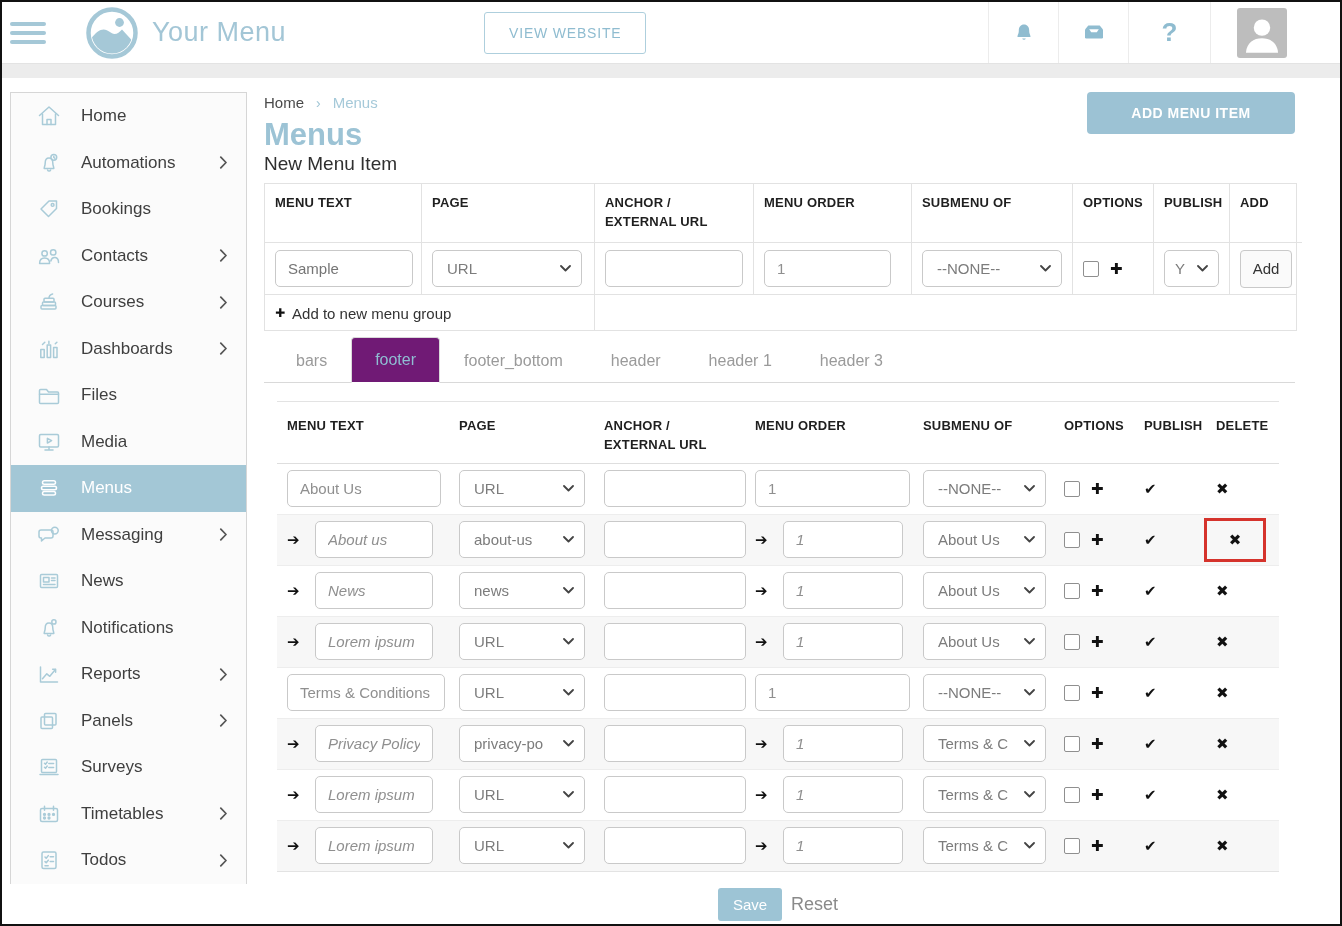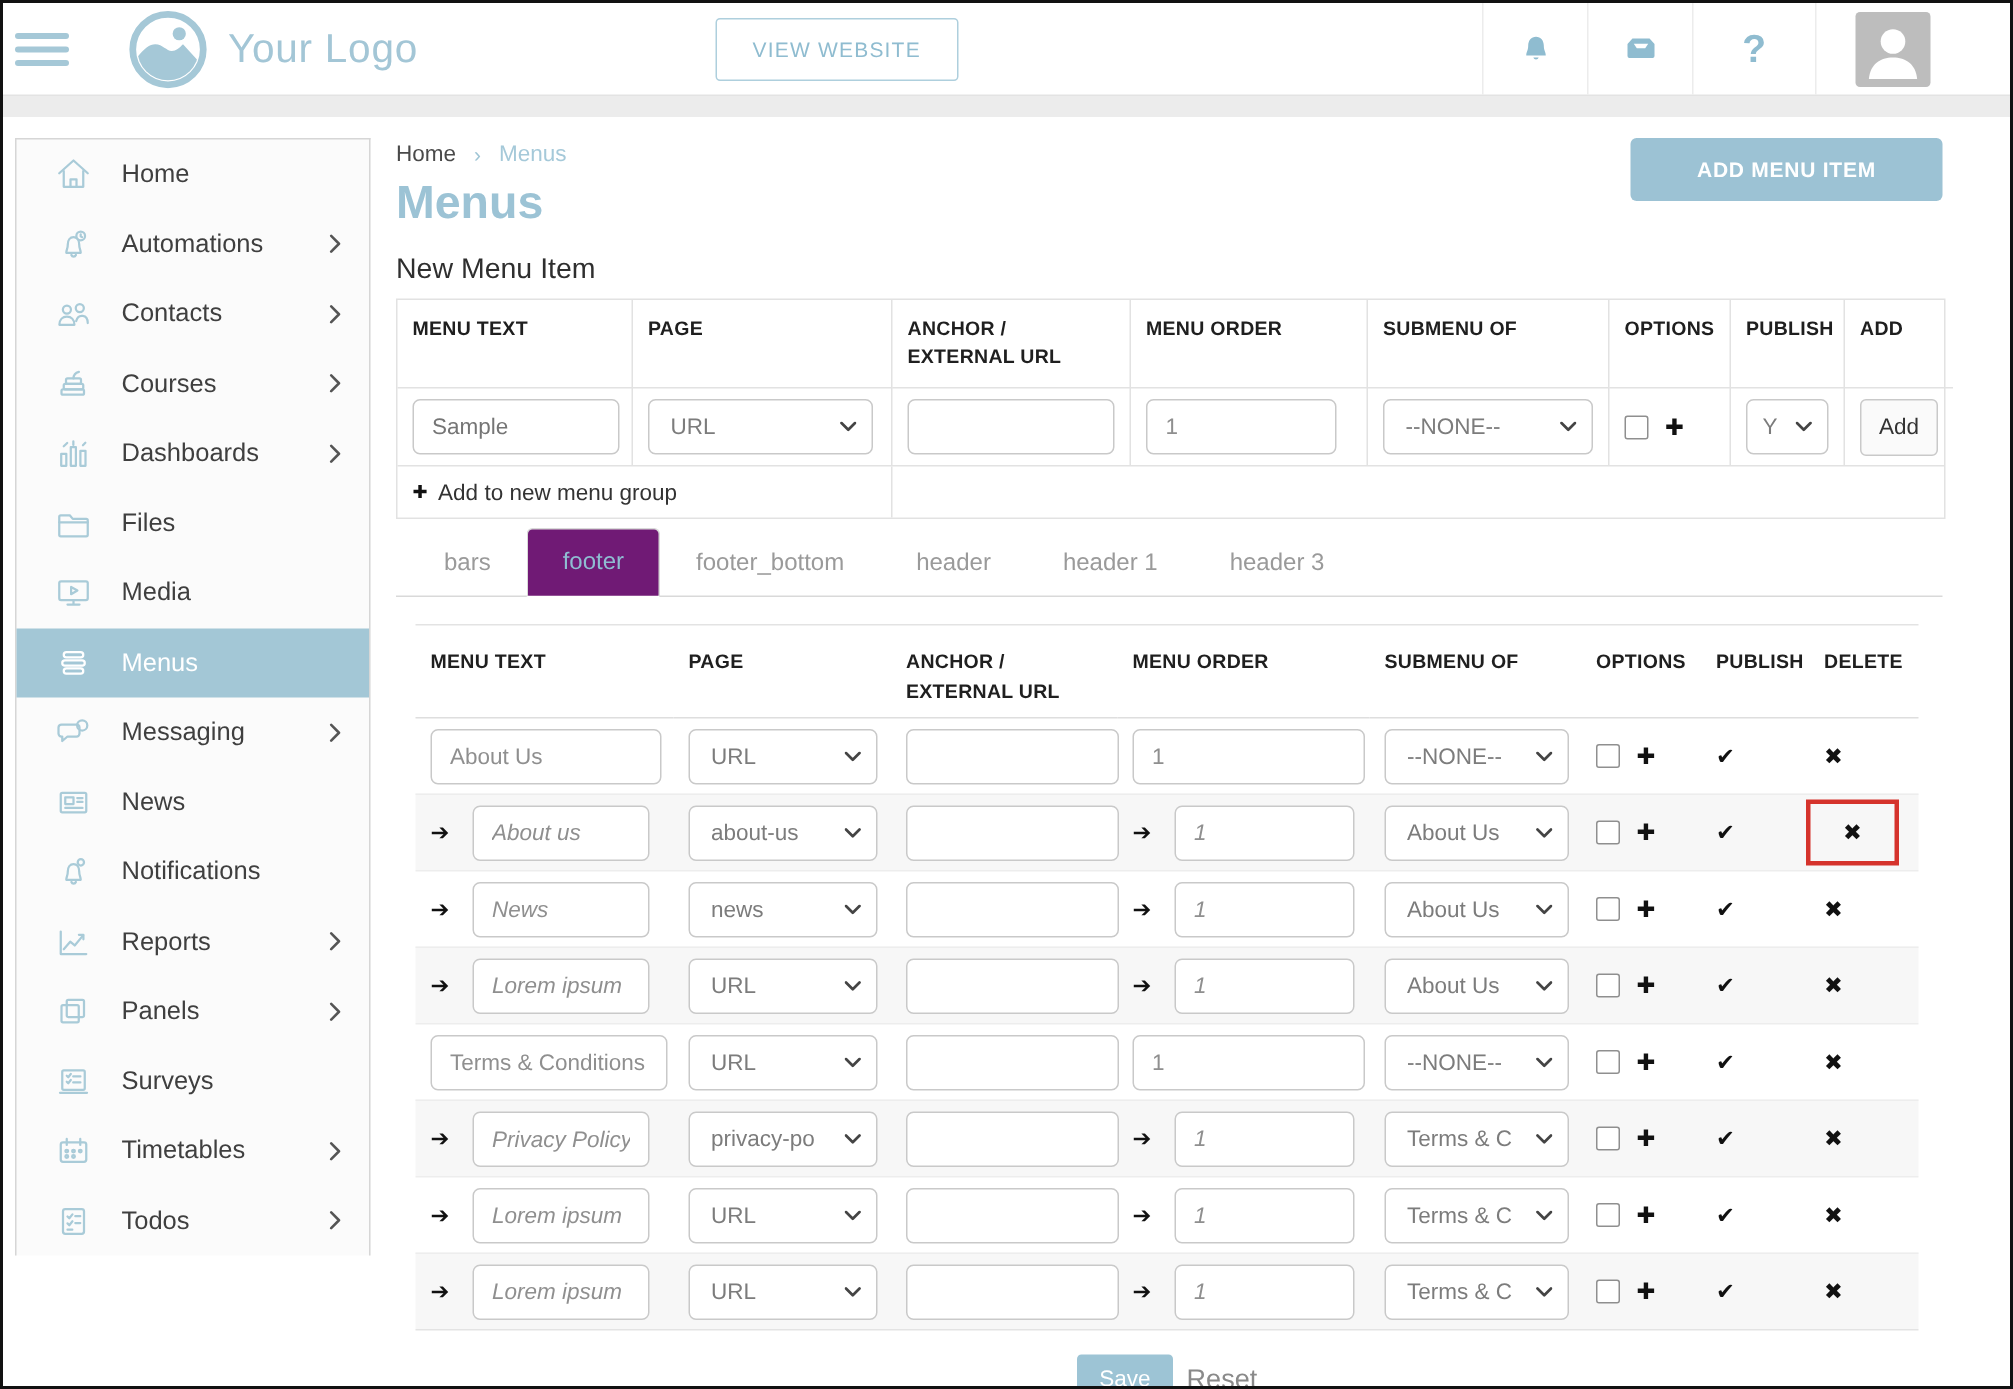--- a/index.html
+++ b/index.html
@@ -35,21 +35,21 @@
 
   .main { flex:1; position:relative; padding:16px 45px 0 17px; min-width:0; }
 
   
   .breadcrumb { font-size:15px; display:flex; align-items:center; gap:12px; }
   .crumb-home { color:#4a4a4a; cursor:pointer; }
   .crumb-sep { color:#9fc5d5; font-size:14px; }
   .crumb-cur { color:#a5c9d9; }
   .page-title { font-size:31px; font-weight:bold; color:#9cc3d5; margin-top:6px; }
   .add-menu-btn { position:absolute; top:14px; right:45px; width:208px; height:42px; background:#9cc2d4; color:#fff; border:none; border-radius:4px; font-size:14px; font-weight:bold; letter-spacing:.5px; cursor:pointer; font-family:inherit; }
-  .section-title { font-size:19px; color:#2f2f2f; font-weight:500; margin-top:16px; }
+  .section-title { font-size:19px; color:#2f2f2f; font-weight:500; }
 
   
   .ni-table { margin-top:8px; width:1033px; border:1px solid #e2e2e2; background:#fff; }
   .ni-grid { display:grid; grid-template-columns:157px 173px 159px 158px 161px 81px 76px 1fr; }
   .ni-grid > div { border-right:1px solid #e2e2e2; padding:10px 10px; display:flex; align-items:center; }
   .ni-grid > div:last-child { border-right:none; }
   .ni-head > div { font-size:13px; font-weight:bold; color:#1f1f1f; letter-spacing:.2px; align-items:flex-start; height:58px; line-height:1.45; }
   .ni-head .hwrap { max-width:140px; }
   .ni-row > div { height:52px; border-top:1px solid #e2e2e2; }
   .ni-addrow { display:grid; grid-template-columns:330px 1fr; border-top:1px solid #e2e2e2; }
@@ -110,21 +110,21 @@
                 <circle cx="26" cy="26" r="20.5"></circle>
               </clipPath>
             </defs>
           <circle cx="26" cy="26" r="23.5" fill="none" stroke="currentColor" stroke-width="4.5"></circle>
           <g clip-path="url(#lc)" fill="currentColor">
             <circle cx="33.5" cy="15.5" r="4.4"></circle>
             <path d="M2 36c6-9 11-13.5 15.5-13.5 5 0 7.5 4.5 11 4.5 3 0 5-2 7.5-4.5L52 40v14H2z"></path>
           </g>
         </svg>
       </span>
-      <span class="logo-text">Your Logo</span>
+      <span class="logo-text">Your Menu</span>
     </div>
     <button class="view-website">VIEW WEBSITE</button>
     <div class="top-right">
       <div class="top-cell c1">
         <span style="display:flex">
           <svg width="28" height="28" viewBox="0 0 28 28" fill="currentColor">
             <path d="M14 5.5c3.2 0 5.2 2.6 5.2 5.9 0 3.5 1.3 4.1 1.3 6.6H7.5c0-2.5 1.3-3.1 1.3-6.6 0-3.3 2-5.9 5.2-5.9z"></path>
             <path d="M12.2 19.4a1.9 1.9 0 0 0 3.6 0z"></path>
           </svg>
         </span>
@@ -178,20 +178,29 @@
           <span class="label">Automations</span>
           <span class="chev">
             <svg width="9" height="13" viewBox="0 0 9 13">
               <path d="M1.8 1.2l5.2 5.3-5.2 5.3" fill="none" stroke="#555" stroke-width="1.7" stroke-linecap="round" stroke-linejoin="round"></path>
             </svg>
           </span>
         </div>
         <div class="side-item">
           <span class="icon">
             <svg width="28" height="28" viewBox="0 0 28 28" fill="none" stroke="currentColor" stroke-width="1.5" stroke-linecap="round" stroke-linejoin="round">
+              <path d="M6 14 14 6h7.5v7.5L13.5 21.5 6 14z"></path>
+              <circle cx="17.6" cy="9.9" r="1.4"></circle>
+            </svg>
+          </span>
+          <span class="label">Bookings</span>
+        </div>
+        <div class="side-item">
+          <span class="icon">
+            <svg width="28" height="28" viewBox="0 0 28 28" fill="none" stroke="currentColor" stroke-width="1.5" stroke-linecap="round" stroke-linejoin="round">
               <circle cx="9.6" cy="11.4" r="2.7"></circle>
               <circle cx="18.2" cy="10.4" r="2.7"></circle>
               <path d="M4.6 21.5c0-3.4 2.2-5.4 5-5.4s5 2 5 5.4z"></path>
               <path d="M15.8 19c.6-2.3 2.3-3.7 4.4-3.4 2 .3 3.3 2.1 3.3 4.8"></path>
             </svg>
           </span>
           <span class="label">Contacts</span>
           <span class="chev">
             <svg width="9" height="13" viewBox="0 0 9 13">
               <path d="M1.8 1.2l5.2 5.3-5.2 5.3" fill="none" stroke="#555" stroke-width="1.7" stroke-linecap="round" stroke-linejoin="round"></path>

